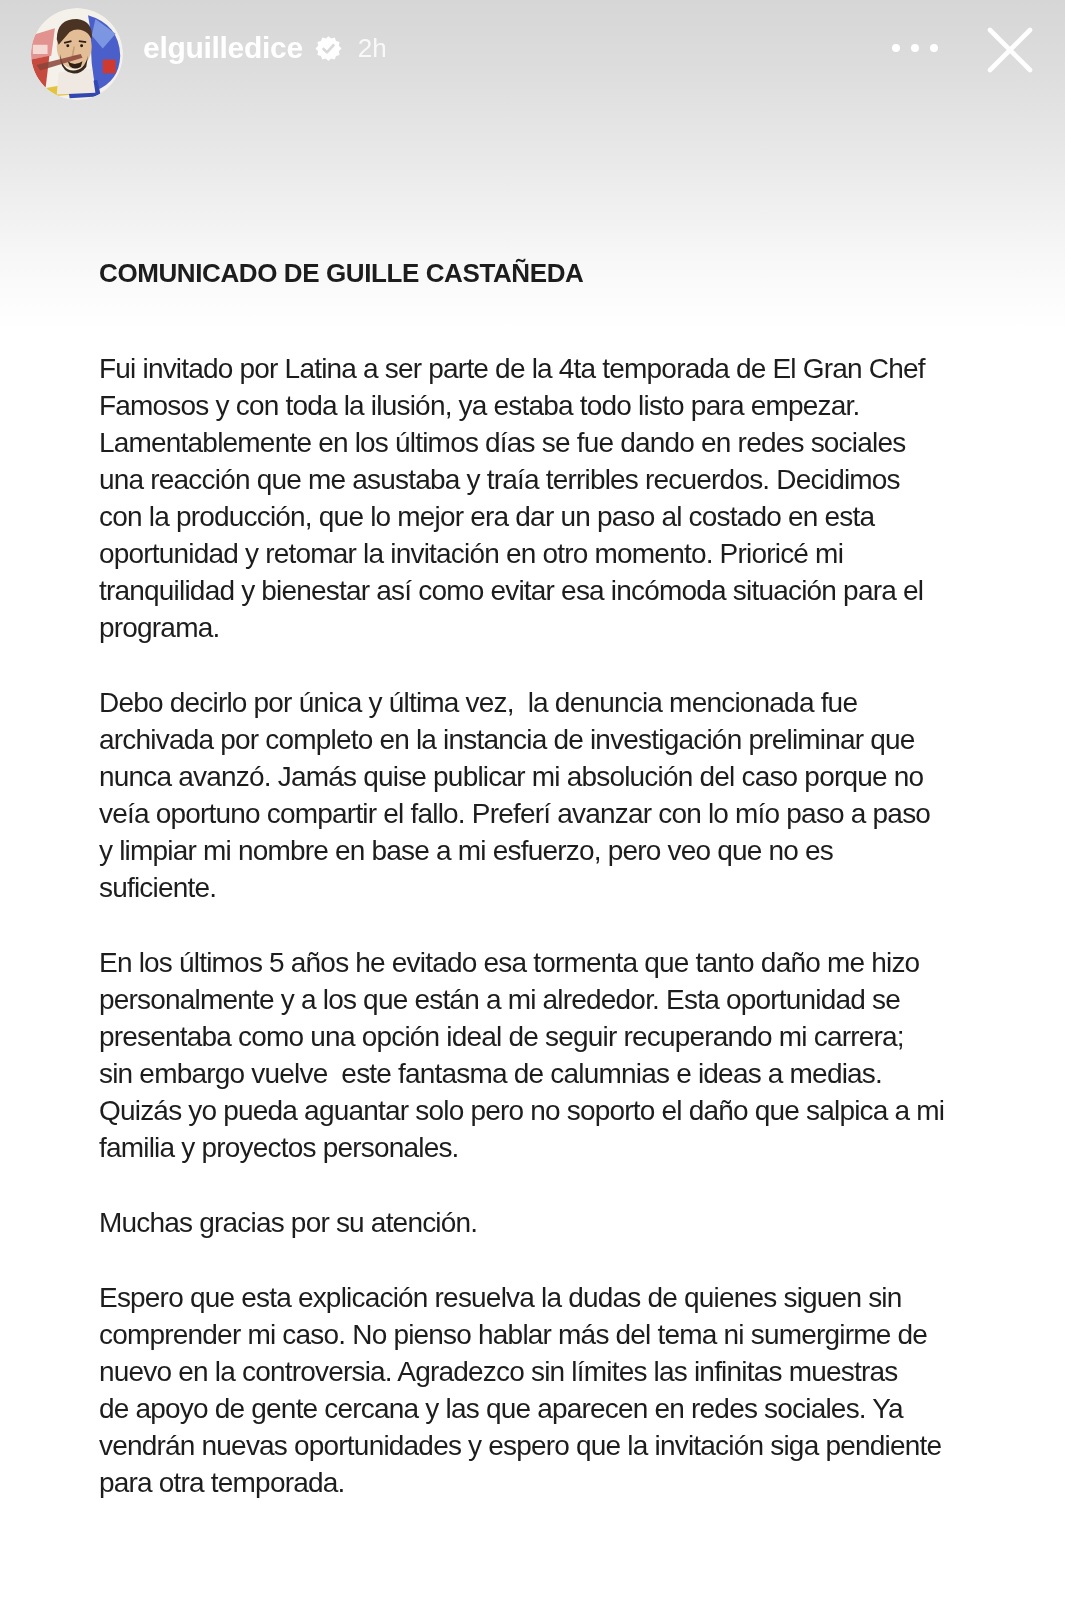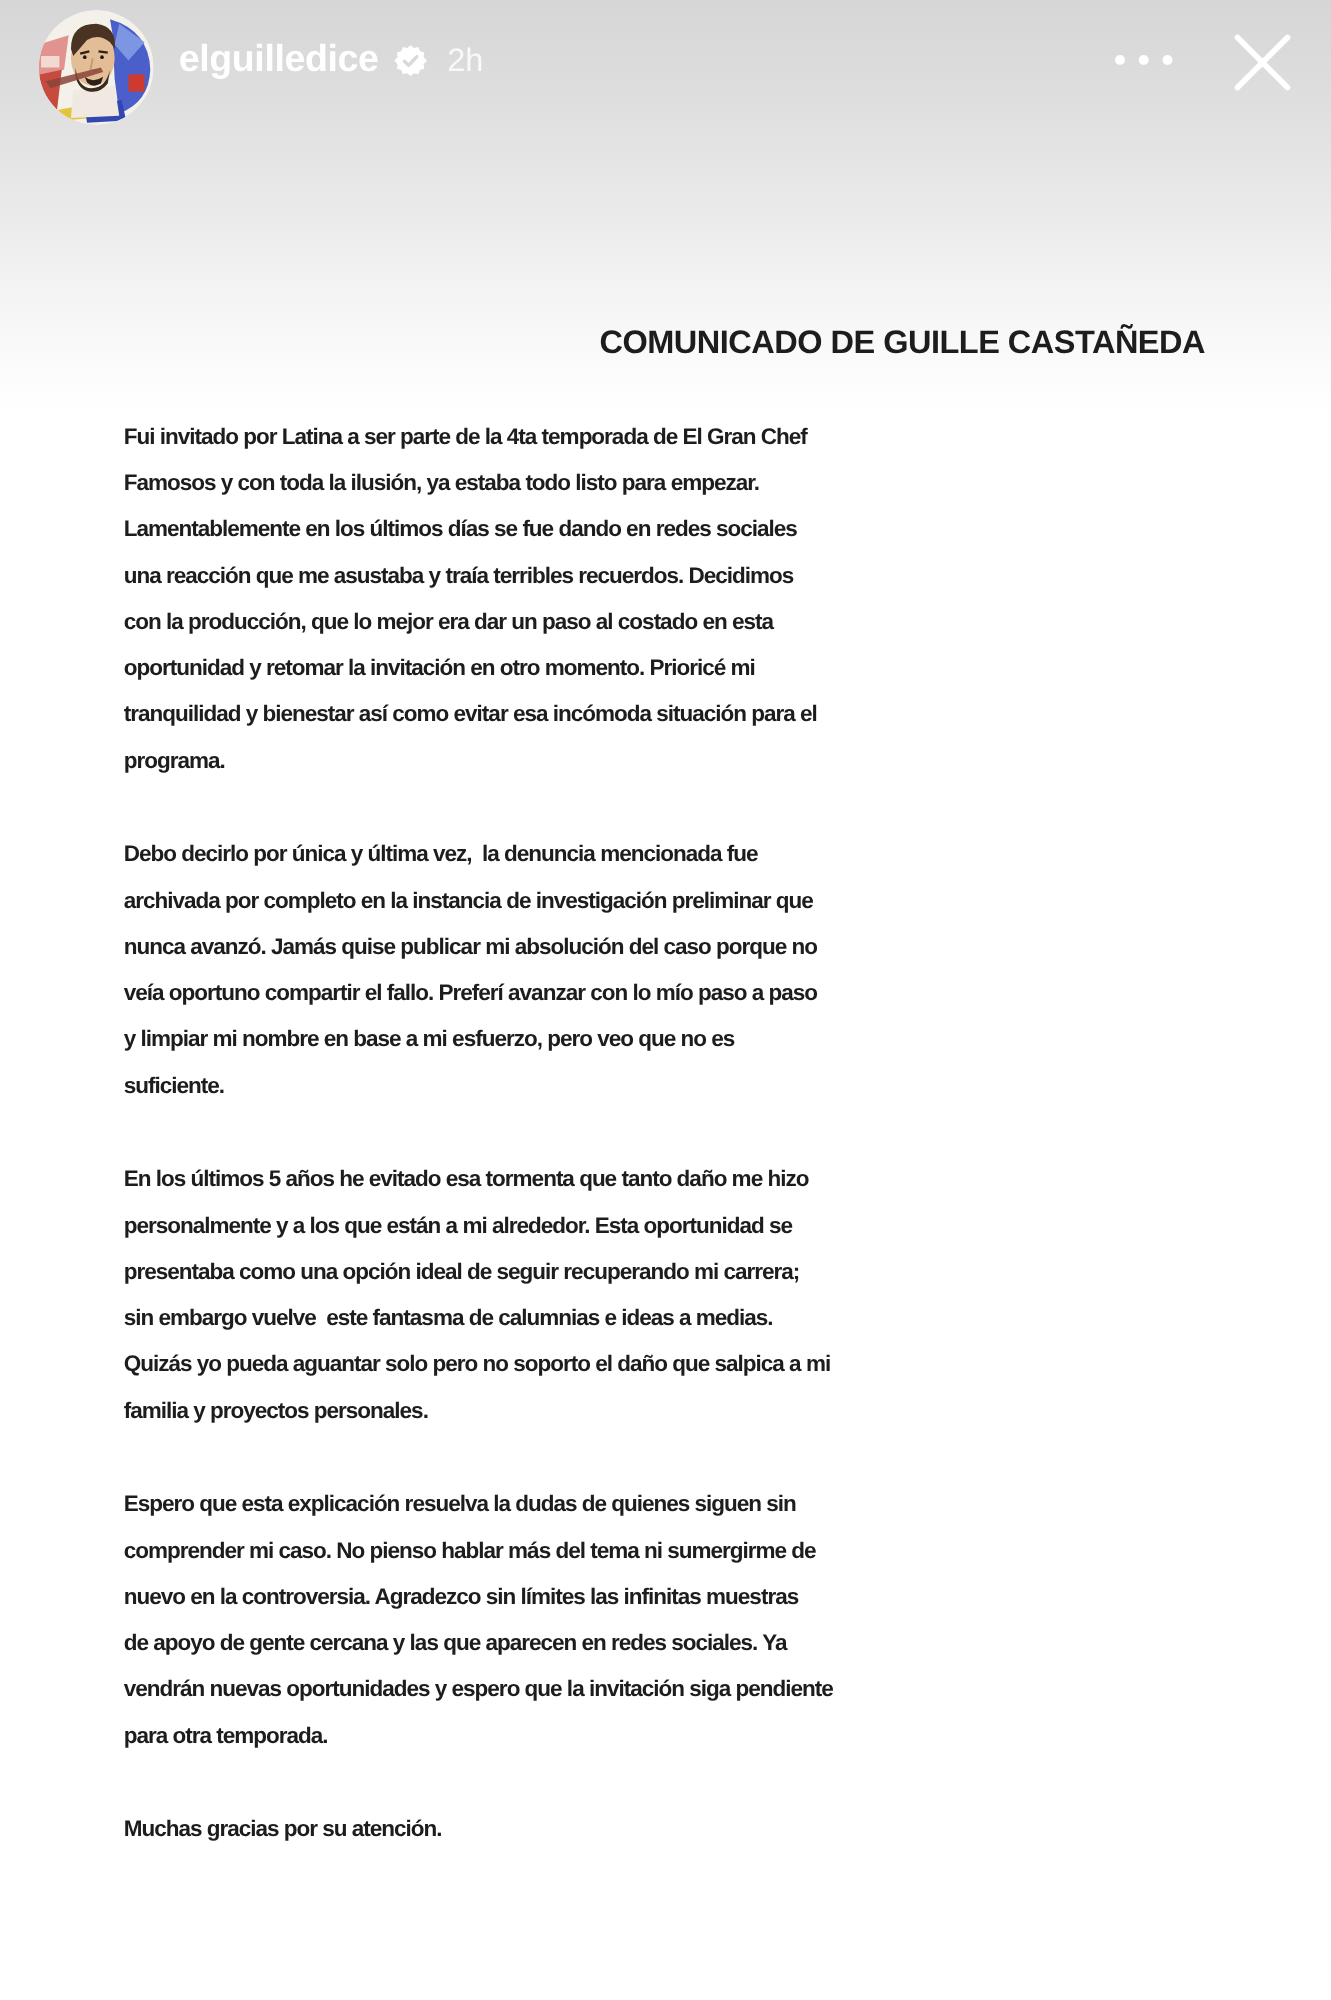--- a/index.html
+++ b/index.html
@@ -95,27 +95,27 @@
     left: 99px; top: 255px;
     width: 940px;
     color: #1d1d1d;
     z-index: 2;
   }
   .story-title {
     font-size: 26px;
     font-weight: 700;
     letter-spacing: -0.4px;
     line-height: 37px;
-    text-align: right;
+    text-align: left;
     width: 865px;
-    margin-bottom: 39px;
+    margin-bottom: 58px;
   }
   .story-paragraph {
-    font-size: 18px;
-    font-weight: 700;
+    font-size: 28px;
+    font-weight: 400;
     letter-spacing: -0.8px;
     line-height: 37px;
     white-space: pre-wrap;
     margin-bottom: 38px;
   }
   .story-paragraph:last-child { margin-bottom: 0; }
 </style>
 </head>
 <body>
 
@@ -205,20 +205,20 @@
 nunca avanzó. Jamás quise publicar mi absolución del caso porque no
 veía oportuno compartir el fallo. Preferí avanzar con lo mío paso a paso
 y limpiar mi nombre en base a mi esfuerzo, pero veo que no es
 suficiente.</div>
   <div class="story-paragraph">En los últimos 5 años he evitado esa tormenta que tanto daño me hizo
 personalmente y a los que están a mi alrededor. Esta oportunidad se
 presentaba como una opción ideal de seguir recuperando mi carrera;
 sin embargo vuelve  este fantasma de calumnias e ideas a medias.
 Quizás yo pueda aguantar solo pero no soporto el daño que salpica a mi
 familia y proyectos personales.</div>
+  <div class="story-paragraph">Muchas gracias por su atención.</div>
   <div class="story-paragraph">Espero que esta explicación resuelva la dudas de quienes siguen sin
 comprender mi caso. No pienso hablar más del tema ni sumergirme de
 nuevo en la controversia. Agradezco sin límites las infinitas muestras
 de apoyo de gente cercana y las que aparecen en redes sociales. Ya
 vendrán nuevas oportunidades y espero que la invitación siga pendiente
 para otra temporada.</div>
-  <div class="story-paragraph">Muchas gracias por su atención.</div>
 </main>
 
 </body></html>

